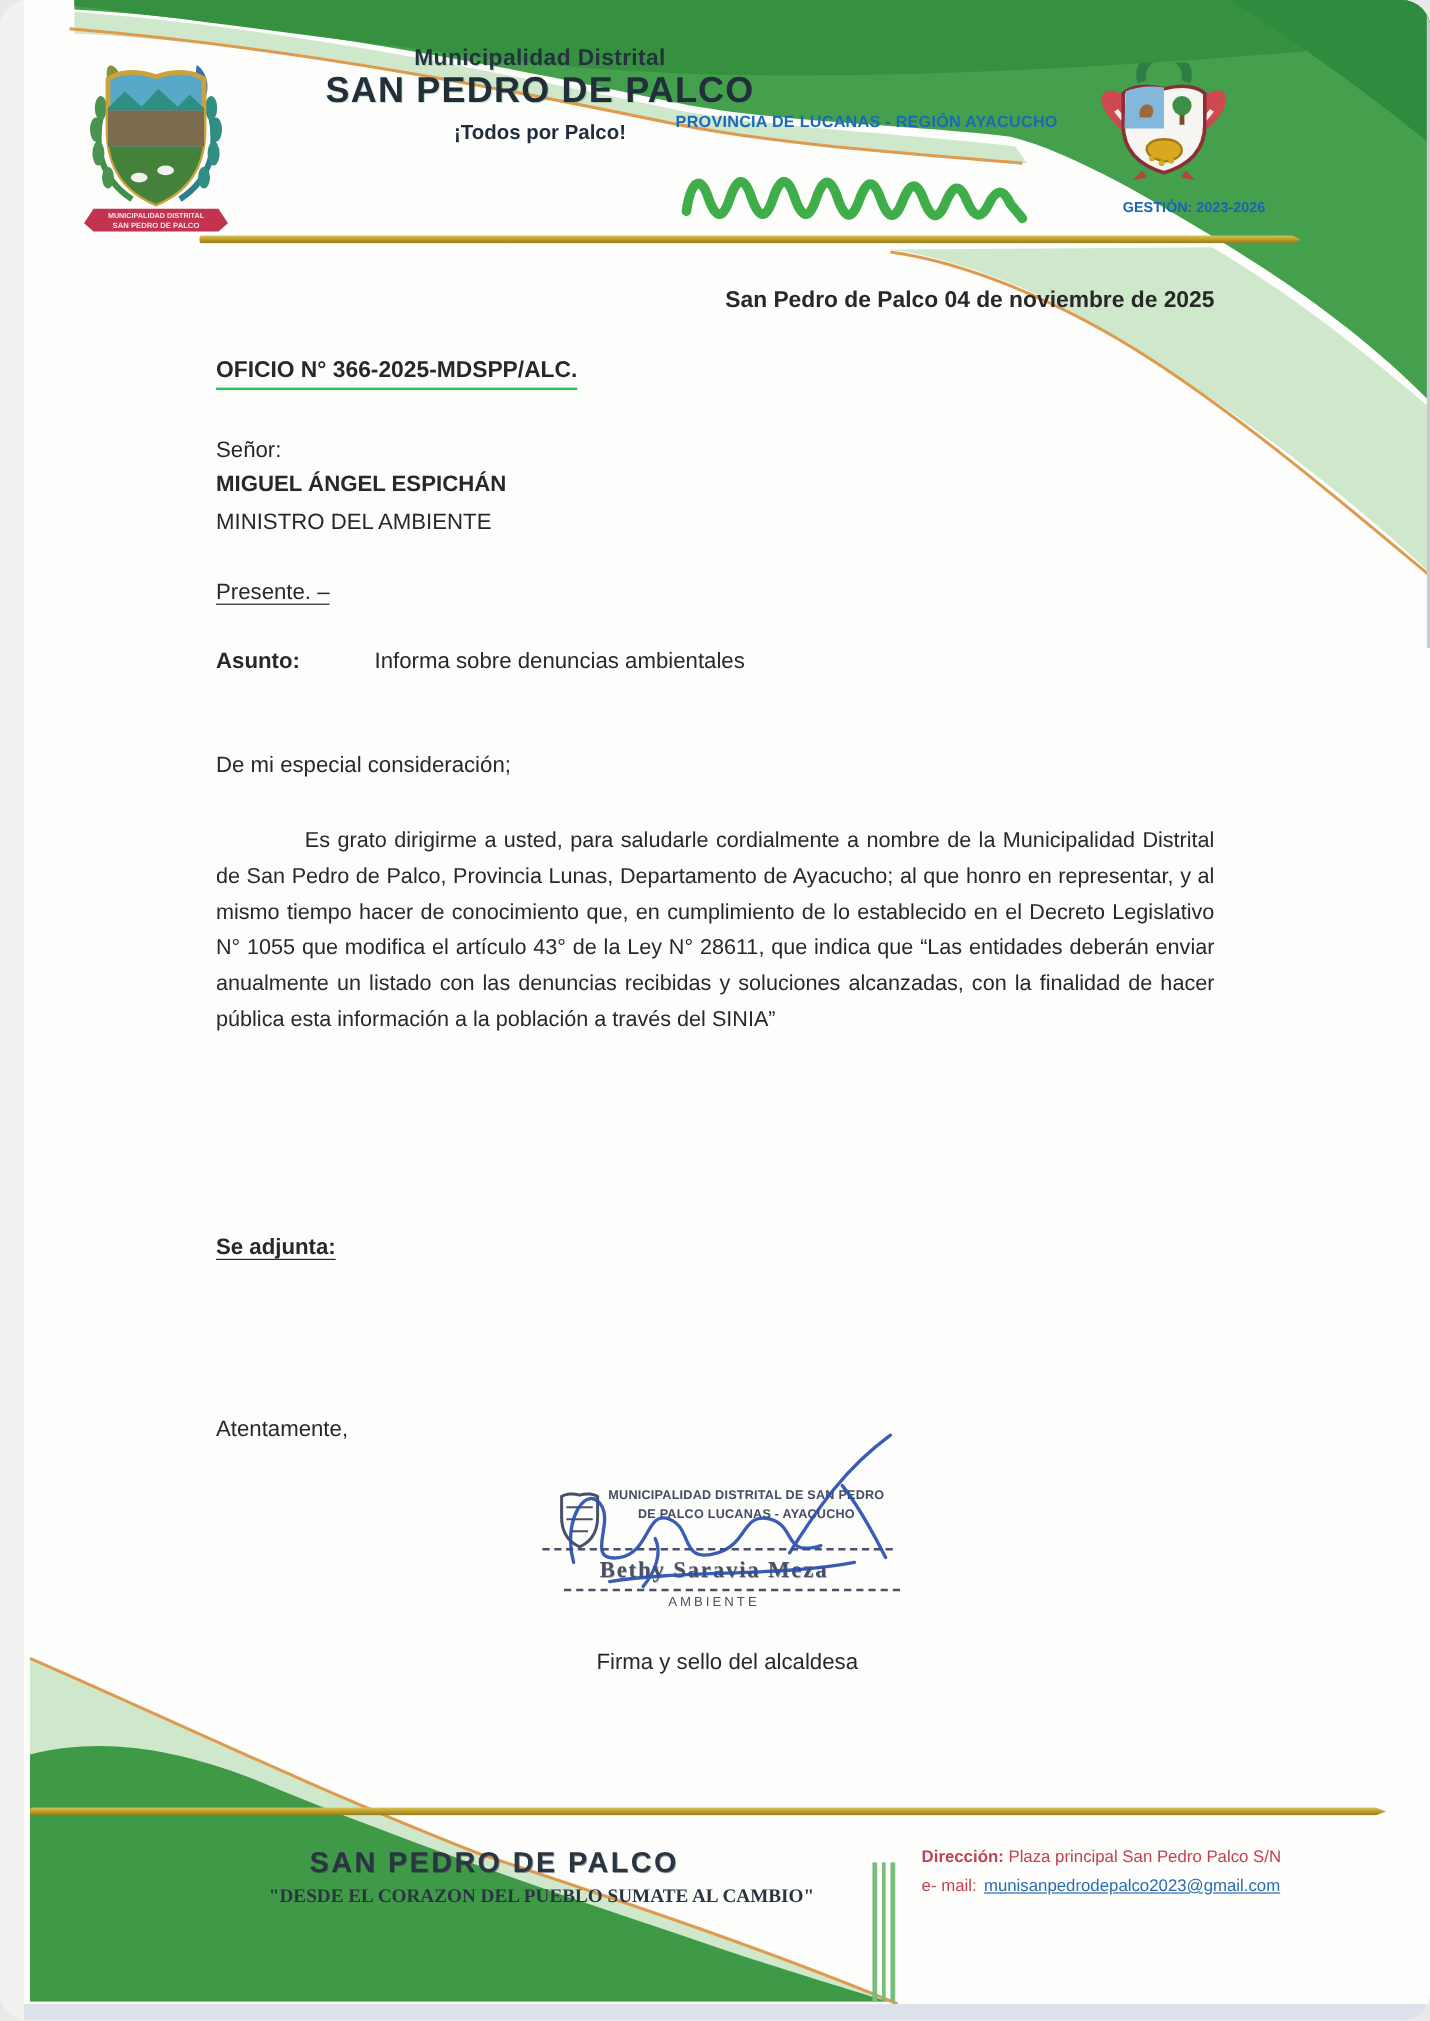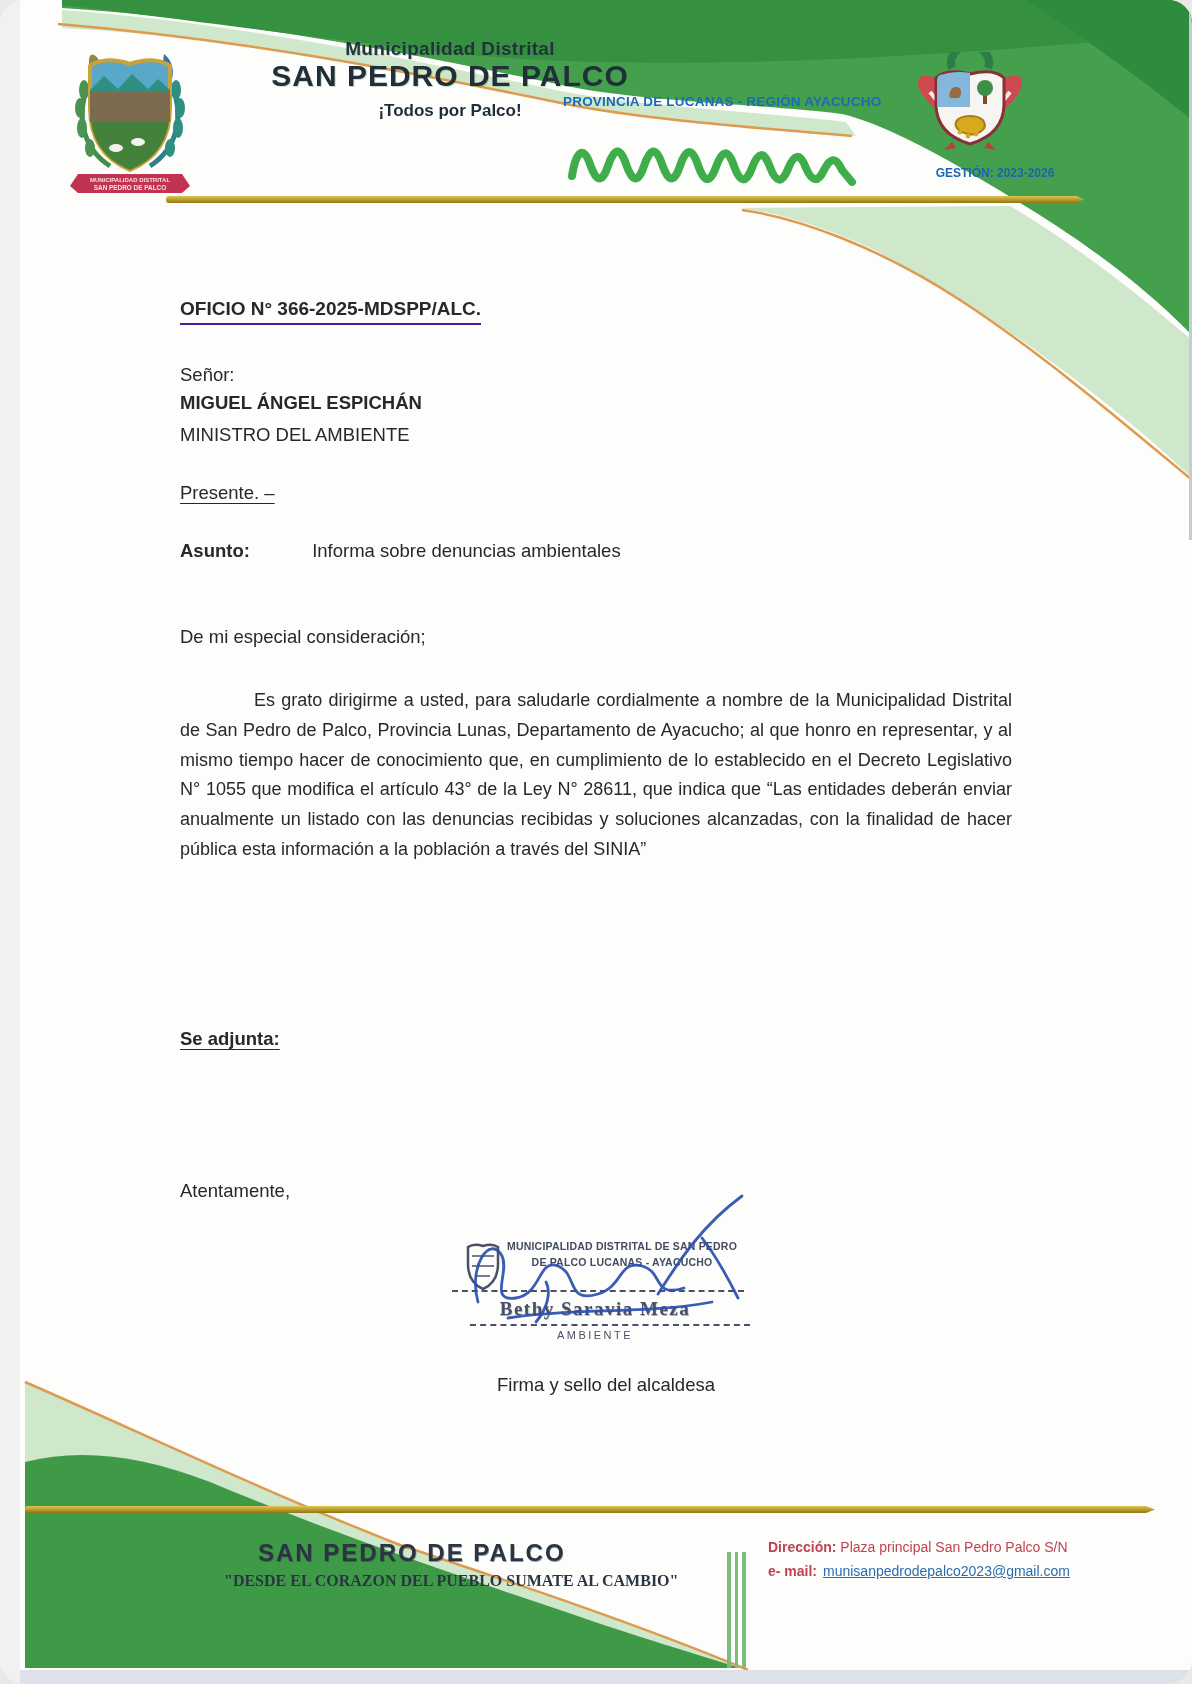--- a/index.html
+++ b/index.html
@@ -32,21 +32,21 @@
     font-size:16px;font-weight:bold;color:#e2953f;line-height:23px;z-index:2;}
   .province{position:absolute;left:563px;top:94px;font-size:13.5px;font-weight:bold;
     color:#1a6ab8;letter-spacing:.2px;z-index:2;}
   .gestion{position:absolute;left:935px;top:166px;width:120px;text-align:center;
     font-size:12px;font-weight:bold;color:#1d63b5;z-index:2;}
   
   .txt{position:absolute;z-index:2;font-size:18.5px;color:#282828;}
   .b{font-weight:bold;}
   .u{text-decoration:underline;text-underline-offset:4px;}
   .date-line{left:480px;top:240px;width:532px;text-align:right;font-weight:bold;font-size:19px;}
-  .oficio{left:180px;top:298px;font-weight:bold;font-size:19px;border-bottom:2px solid #4c1d95;padding-bottom:3px;}
+  .oficio{left:180px;top:298px;font-weight:bold;font-size:19px;border-bottom:2px solid #22c55e;padding-bottom:3px;}
   .senor{left:180px;top:364px;}
   .recipient{left:180px;top:392px;font-weight:bold;}
   .rtitle{left:180px;top:424px;}
   .presente{left:180px;top:482px;}
   .asunto{left:180px;top:540px;}
   .asunto-label{display:inline-block;width:127px;font-weight:bold;}
   .greeting{left:180px;top:626px;}
   .para{left:180px;top:686px;width:832px;font-size:18px;line-height:29.8px;
     text-align:justify;}
   .indent{text-indent:74px;}
@@ -69,21 +69,21 @@
   .sig-caption{left:497px;top:1374px;font-size:18.5px;z-index:2;position:absolute;color:#282828;}
   
   .footer-brand{position:absolute;left:258px;top:1539px;font-size:24px;font-weight:bold;
     letter-spacing:2px;color:#2b3542;z-index:2;text-shadow:.7px .7px 0 rgba(43,53,66,.5);}
   .footer-motto{position:absolute;left:224px;top:1572px;font-family:"Liberation Serif",serif;
     font-size:16px;font-weight:bold;color:#2b3542;z-index:2;}
   .bars{position:absolute;left:727px;top:1552px;z-index:2;display:flex;gap:4px;}
   .bars i{display:block;width:3.5px;height:116px;background:#79bd7c;}
   .contact1{position:absolute;left:768px;top:1539px;font-size:14px;color:#c14250;z-index:2;}
   .contact2{position:absolute;left:768px;top:1563px;font-size:14px;z-index:2;}
-  .contact2 .lbl{color:#c14250;font-weight:bold;margin-right:6px;}
+  .contact2 .lbl{color:#c14250;font-weight:normal;margin-right:6px;}
   .contact2 a{color:#2b6cb0;text-decoration:underline;}
 </style>
 </head>
 <body>
 
 <div class="page">
 
   <svg class="deco" style="top:0" width="1192" height="520" viewBox="0 0 1192 520">
     <path d="M62,0 L1192,0 L1192,335 C1130,272 1062,228 1012,198 C942,155 884,124 842,114 C760,104 646,102 566,86 C430,58 250,20 62,8 Z" fill="#44a04c"></path>
     <path d="M62,0 H1192 V34 C900,60 640,74 440,52 C300,36 160,16 62,5 Z" fill="#35913f"></path>
@@ -156,20 +156,21 @@
     <path d="M56,70 C60,62 80,62 84,70 C88,78 76,84 68,82 C60,80 54,76 56,70 Z" fill="#d8a91f" stroke="#a87b12" stroke-width="2"></path>
     <circle cx="60" cy="80" r="2.4" fill="#d8a91f"></circle>
       <circle cx="68" cy="84" r="2.4" fill="#d8a91f"></circle>
       <circle cx="76" cy="82" r="2.4" fill="#d8a91f"></circle>
     <path d="M52,90 L44,98 L56,96 Z" fill="#b8413f"></path>
       <path d="M88,90 L96,98 L84,96 Z" fill="#b8413f"></path>
   </svg>
 
   <div class="gestion">GESTIÓN: 2023-2026</div>
 
+  <div class="txt date-line">San Pedro de Palco 04 de noviembre de 2025</div>
   <div class="txt oficio">OFICIO N° 366-2025-MDSPP/ALC.</div>
   <div class="txt senor">Señor:</div>
   <div class="txt recipient">MIGUEL ÁNGEL ESPICHÁN</div>
   <div class="txt rtitle">MINISTRO DEL AMBIENTE</div>
   <div class="txt presente u">Presente. –</div>
 
   <div class="txt asunto">
     <span class="asunto-label">Asunto:</span>
     <span>Informa sobre denuncias ambientales</span>
   </div>

